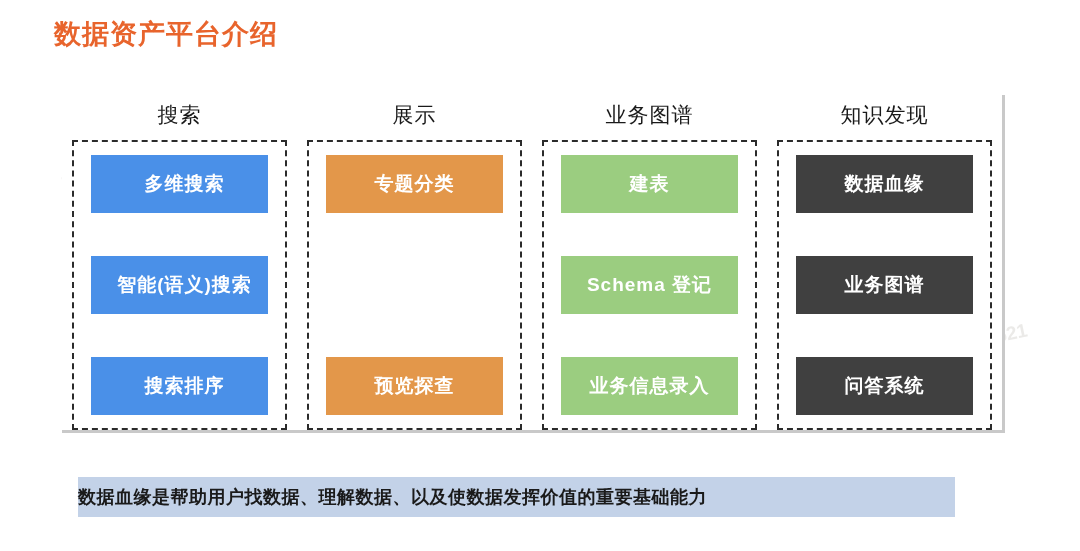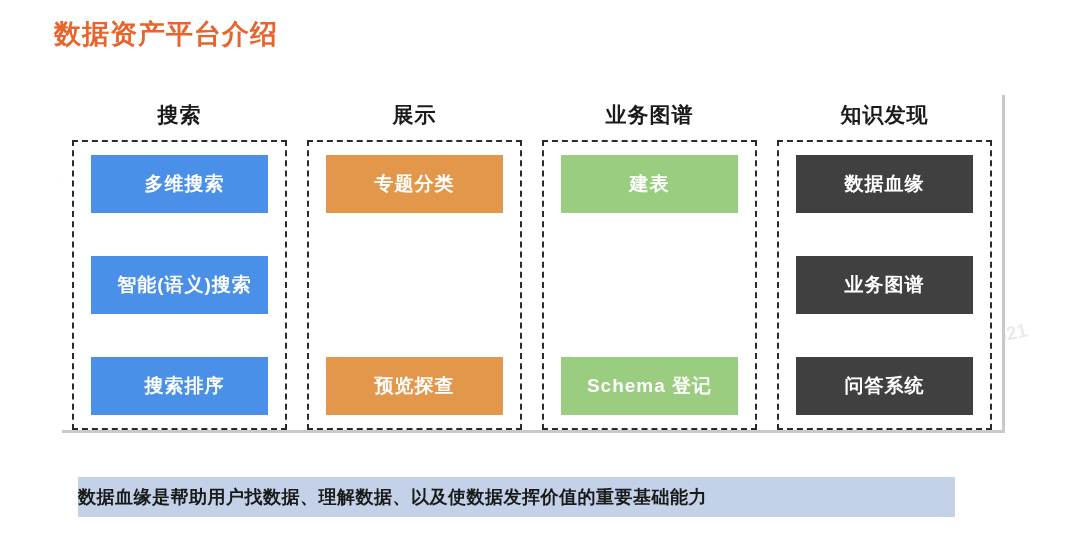--- a/index.html
+++ b/index.html
@@ -68,21 +68,21 @@
     display: flex;
     flex-direction: column;
     align-items: stretch;
     padding: 0 10px;
     box-sizing: border-box;
   }
 
   .col-header {
     text-align: center;
     font-size: 21px;
-    font-weight: bold;
+    font-weight: normal;
     color: #1a1a1a;
     line-height: 26px;
     height: 45px;
     padding-top: 7px;
     box-sizing: border-box;
     letter-spacing: 1px;
   }
 
   .col-body {
     flex: 1 1 auto;
@@ -163,20 +163,21 @@
         <div class="item-box theme-orange">专题分类</div>
         <div class="item-box theme-orange">预览探查</div>
       </div>
     </div>
 
     <div class="column">
       <div class="col-header">业务图谱</div>
       <div class="col-body">
         <div class="item-box theme-green">建表</div>
         <div class="item-box theme-green">Schema 登记</div>
+        <div class="item-box theme-green">业务信息录入</div>
       </div>
     </div>
 
     <div class="column">
       <div class="col-header">知识发现</div>
       <div class="col-body">
         <div class="item-box theme-periwinkle">数据血缘</div>
         <div class="item-box theme-periwinkle">业务图谱</div>
         <div class="item-box theme-periwinkle">问答系统</div>
       </div>

